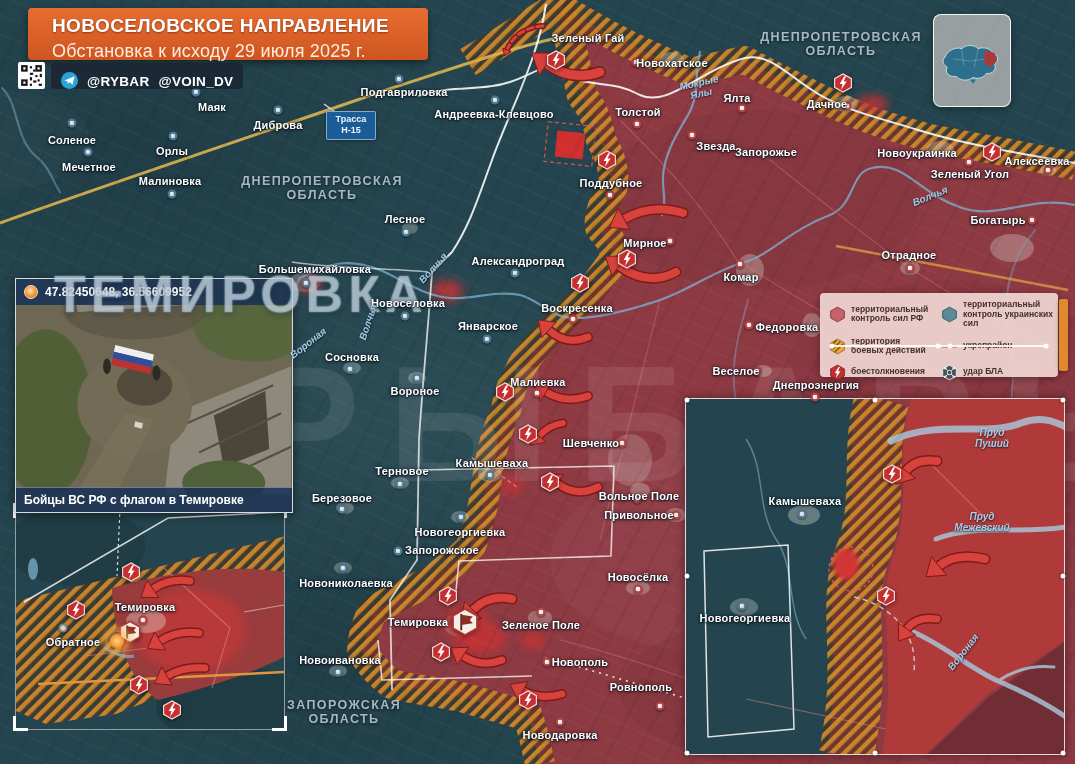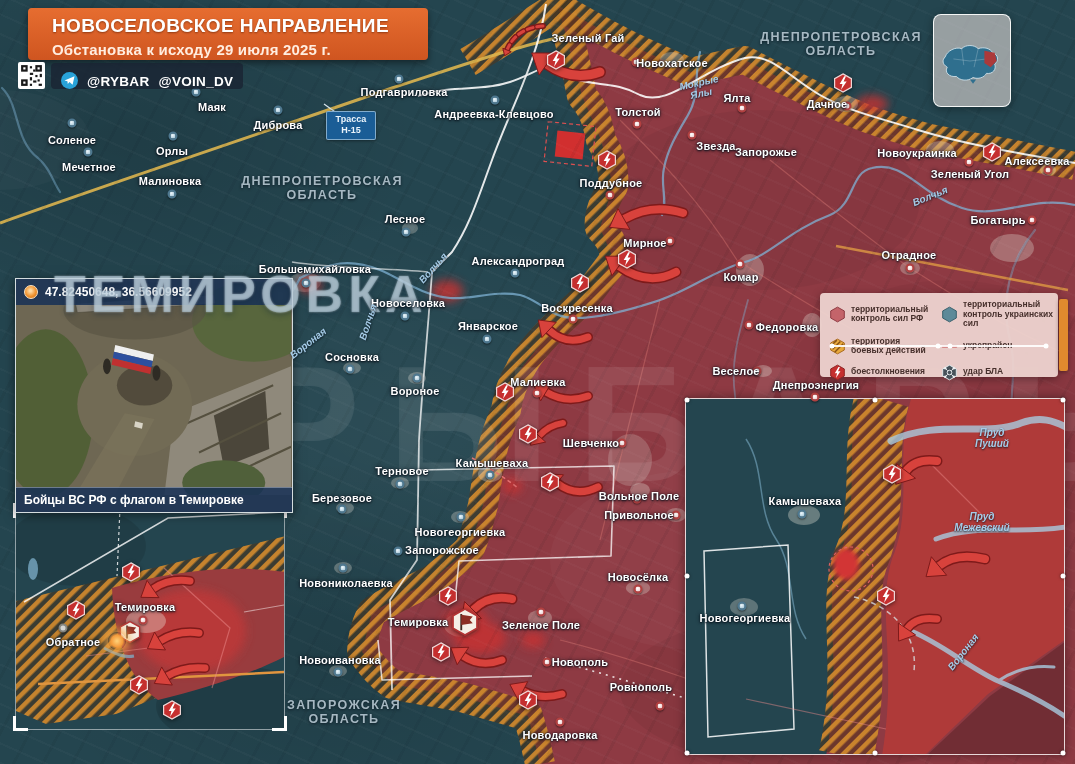--- a/index.html
+++ b/index.html
@@ -57,21 +57,21 @@
   .l-ic svg{width:100%;height:100%;display:block;}
   .l-tx{font-size:8.5px;line-height:1.12;font-weight:700;color:#46302c;}
   .l-div{position:absolute;left:12px;right:12px;top:52px;height:1.5px;background:rgba(255,255,255,.9);}
   .l-dot{position:absolute;top:53px;width:5px;height:5px;border-radius:50%;background:#fff;transform:translate(-50%,-50%);}
   .l-strip{z-index:9;left:1059px;top:299px;width:9px;height:72px;background:#e08a2e;border-radius:2px;box-shadow:0 1px 4px rgba(0,0,0,.4);}
   
   .ua-mini{z-index:9;left:933px;top:14px;width:78px;height:93px;background:rgba(246,233,230,.55);border:1.5px solid rgba(255,255,255,.9);border-radius:8px;display:flex;align-items:center;justify-content:center;box-shadow:0 2px 8px rgba(0,0,0,.35);}
   
   .banner{z-index:10;left:28px;top:8px;width:400px;height:52px;background:linear-gradient(180deg,#e66d30,#cf5520);border-radius:4px;box-shadow:0 3px 7px rgba(0,0,0,.45);padding:7px 24px;}
   .b-title{font-size:19px;font-weight:800;color:#fff;letter-spacing:.4px;text-shadow:0 1px 2px rgba(90,30,5,.6);}
-  .b-sub{font-size:15px;font-weight:700;color:#ffede0;margin-top:4px;letter-spacing:.2px;}
+  .b-sub{font-size:18px;font-weight:400;color:#ffede0;margin-top:4px;letter-spacing:.2px;}
   .handles{z-index:10;left:18px;top:62px;display:flex;align-items:center;gap:6px;}
   .qr{width:27px;height:27px;background:#fff;border-radius:2px;padding:2px;}
   .hbar{height:26px;background:rgba(25,35,50,.78);border-radius:4px;display:flex;align-items:flex-end;gap:9px;padding:0 10px;color:#fff;font-weight:800;font-size:13.5px;letter-spacing:.3px;}
   
   .trassa{z-index:6;left:326px;top:111px;width:50px;background:#1a5d96;border:1px solid rgba(200,225,240,.6);border-radius:2px;color:#eaf4fb;font-size:9px;font-weight:700;text-align:center;padding:2px 0;line-height:1.25;box-shadow:0 1px 3px rgba(0,0,0,.4);}
 </style>
 </head>
 <body>
 
 <div id="stage">

